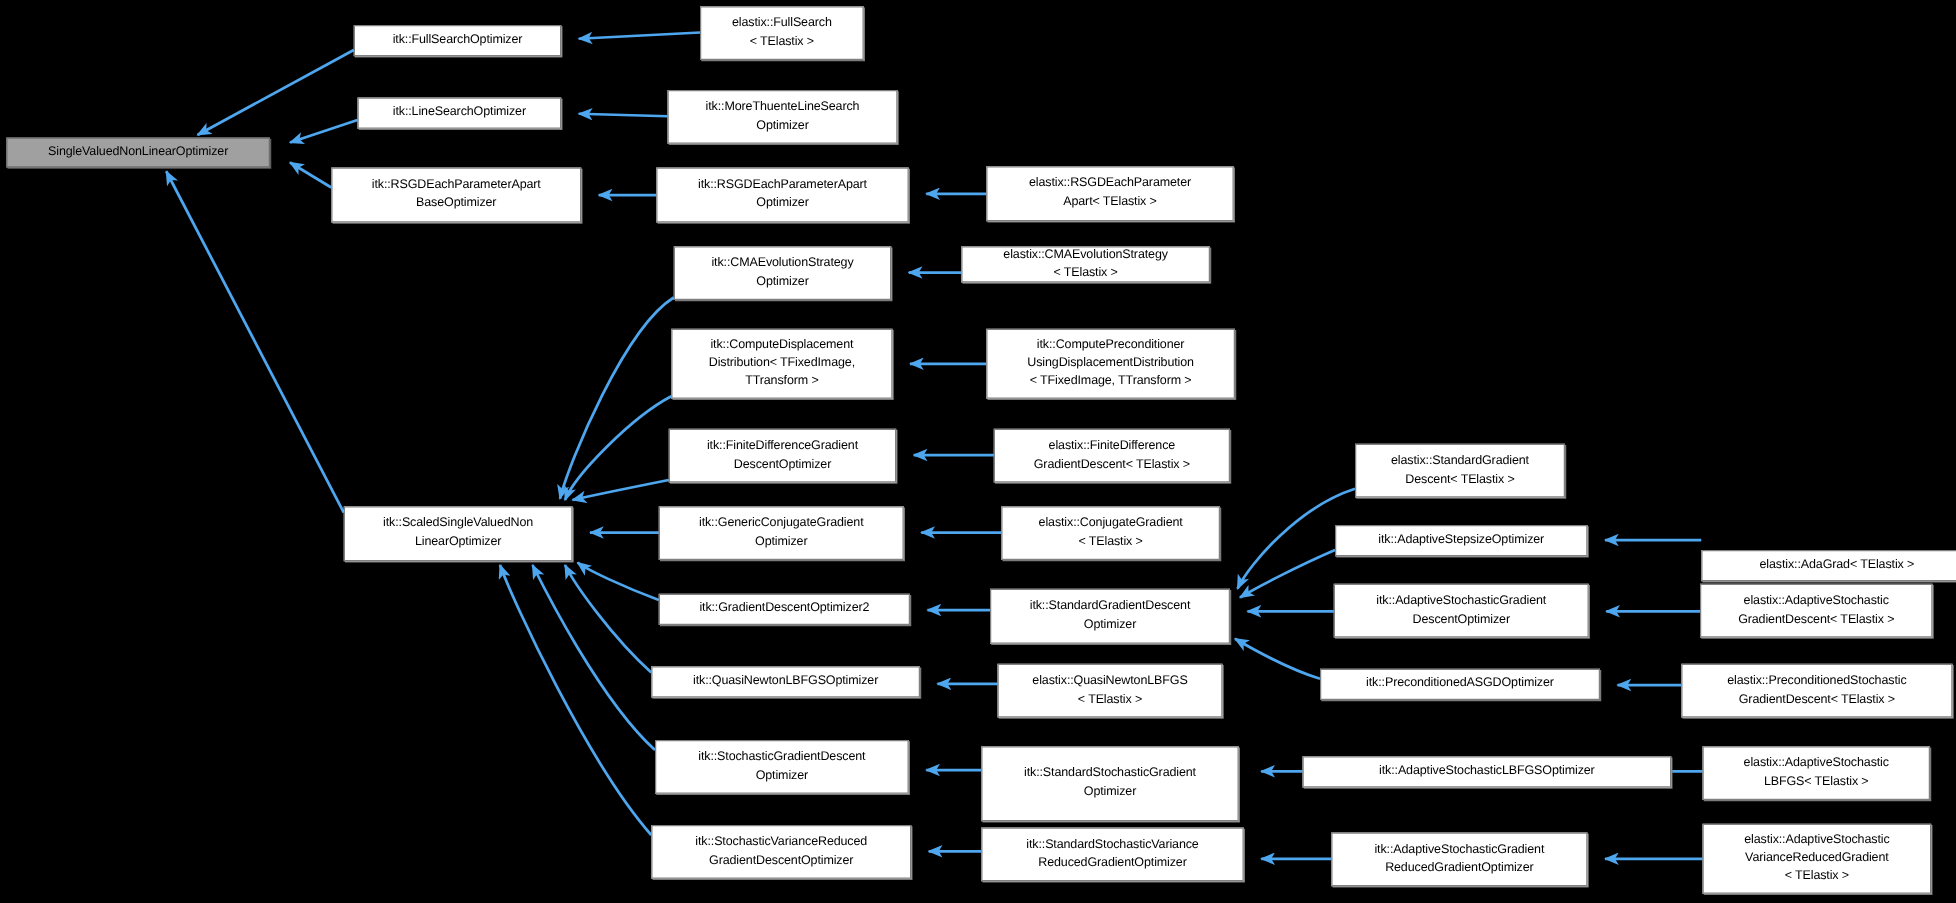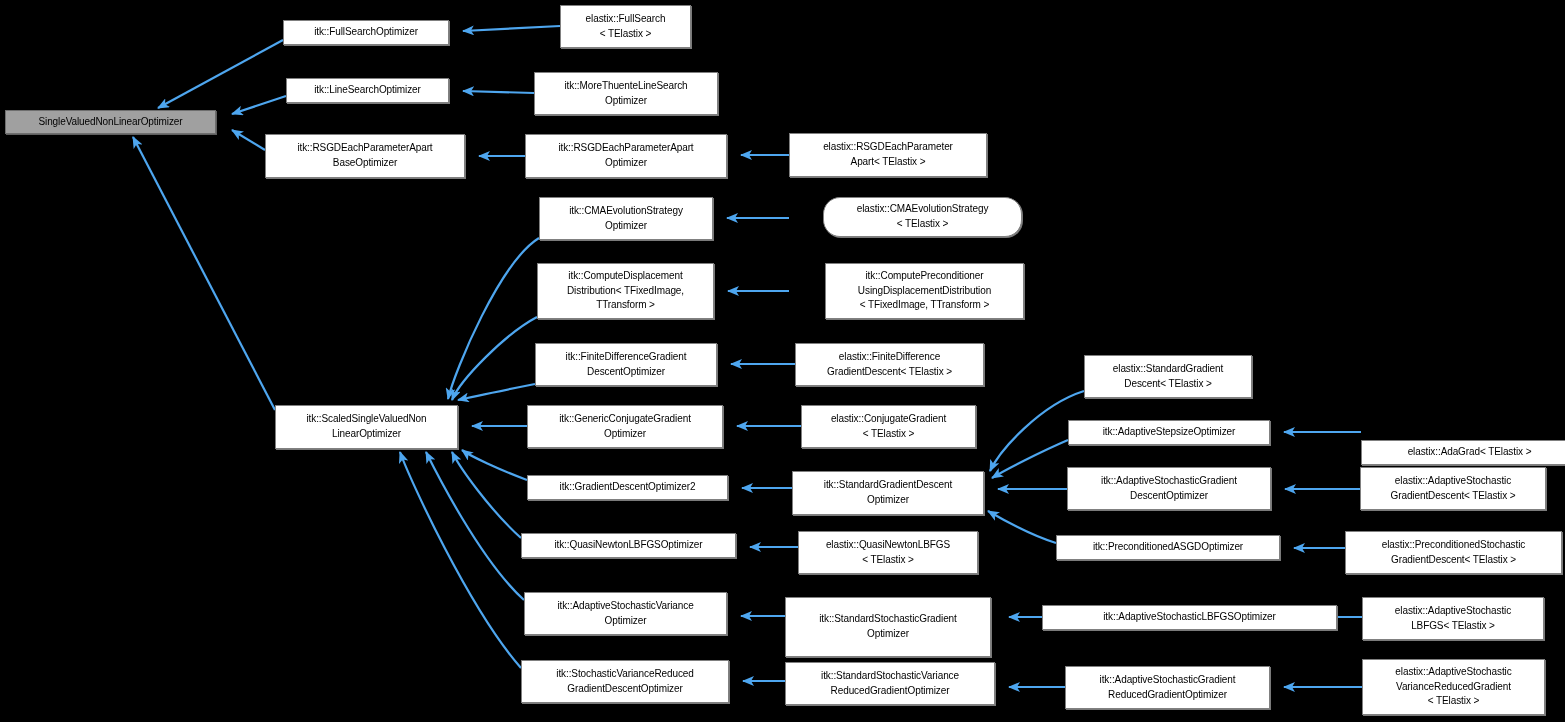--- a/index.html
+++ b/index.html
@@ -103,45 +103,45 @@
       <div class="node" style="left: 534px; top: 72px; width: 184px; height: 43px;">itk::MoreThuenteLineSearch
 Optimizer</div>
       <div class="node" style="left: 265px; top: 134px; width: 200px; height: 44px;">itk::RSGDEachParameterApart
 BaseOptimizer</div>
       <div class="node" style="left: 525px; top: 134px; width: 202px; height: 44px;">itk::RSGDEachParameterApart
 Optimizer</div>
       <div class="node" style="left: 789px; top: 133px; width: 198px; height: 44px;">elastix::RSGDEachParameter
 Apart&lt; TElastix &gt;</div>
       <div class="node" style="left: 539px; top: 197px; width: 174px; height: 43px;">itk::CMAEvolutionStrategy
 Optimizer</div>
-      <div class="node" style="left: 823px; top: 197px; width: 199px; height: 40px; border-radius: 17px;">elastix::CMAEvolutionStrategy
+      <div class="node" style="left: 769px; top: 197px; width: 199px; height: 29px;">elastix::CMAEvolutionStrategy
 &lt; TElastix &gt;</div>
       <div class="node" style="left: 537px; top: 263px; width: 177px; height: 56px;">itk::ComputeDisplacement
 Distribution&lt; TFixedImage,
 TTransform &gt;</div>
-      <div class="node" style="left: 789px; top: 263px; width: 199px; height: 56px; margin-left: 36px;">itk::ComputePreconditioner
+      <div class="node" style="left: 789px; top: 263px; width: 199px; height: 56px;">itk::ComputePreconditioner
 UsingDisplacementDistribution
 &lt; TFixedImage, TTransform &gt;</div>
       <div class="node" style="left: 535px; top: 343px; width: 182px; height: 43px;">itk::FiniteDifferenceGradient
 DescentOptimizer</div>
       <div class="node" style="left: 795px; top: 343px; width: 189px; height: 43px;">elastix::FiniteDifference
 GradientDescent&lt; TElastix &gt;</div>
       <div class="node" style="left: 275px; top: 405px; width: 183px; height: 44px;">itk::ScaledSingleValuedNon
 LinearOptimizer</div>
       <div class="node" style="left: 527px; top: 405px; width: 196px; height: 43px;">itk::GenericConjugateGradient
 Optimizer</div>
       <div class="node" style="left: 801px; top: 405px; width: 175px; height: 43px;">elastix::ConjugateGradient
 &lt; TElastix &gt;</div>
       <div class="node" style="left: 527px; top: 475px; width: 201px; height: 25px;">itk::GradientDescentOptimizer2</div>
       <div class="node" style="left: 792px; top: 471px; width: 192px; height: 44px;">itk::StandardGradientDescent
 Optimizer</div>
       <div class="node" style="left: 521px; top: 533px; width: 215px; height: 25px;">itk::QuasiNewtonLBFGSOptimizer</div>
       <div class="node" style="left: 798px; top: 531px; width: 180px; height: 43px;">elastix::QuasiNewtonLBFGS
 &lt; TElastix &gt;</div>
-      <div class="node" style="left: 524px; top: 592px; width: 203px; height: 43px;">itk::AdaptiveStochasticVariance
+      <div class="node" style="left: 524px; top: 592px; width: 203px; height: 43px;">itk::StochasticGradientDescent
 Optimizer</div>
       <div class="node" style="left: 785px; top: 597px; width: 206px; height: 60px;">itk::StandardStochasticGradient
 Optimizer</div>
       <div class="node" style="left: 521px; top: 660px; width: 208px; height: 43px;">itk::StochasticVarianceReduced
 GradientDescentOptimizer</div>
       <div class="node" style="left: 785px; top: 662px; width: 210px; height: 43px;">itk::StandardStochasticVariance
 ReducedGradientOptimizer</div>
       <div class="node" style="left: 1084px; top: 355px; width: 168px; height: 43px;">elastix::StandardGradient
 Descent&lt; TElastix &gt;</div>
       <div class="node" style="left: 1068px; top: 420px; width: 202px; height: 25px;">itk::AdaptiveStepsizeOptimizer</div>

